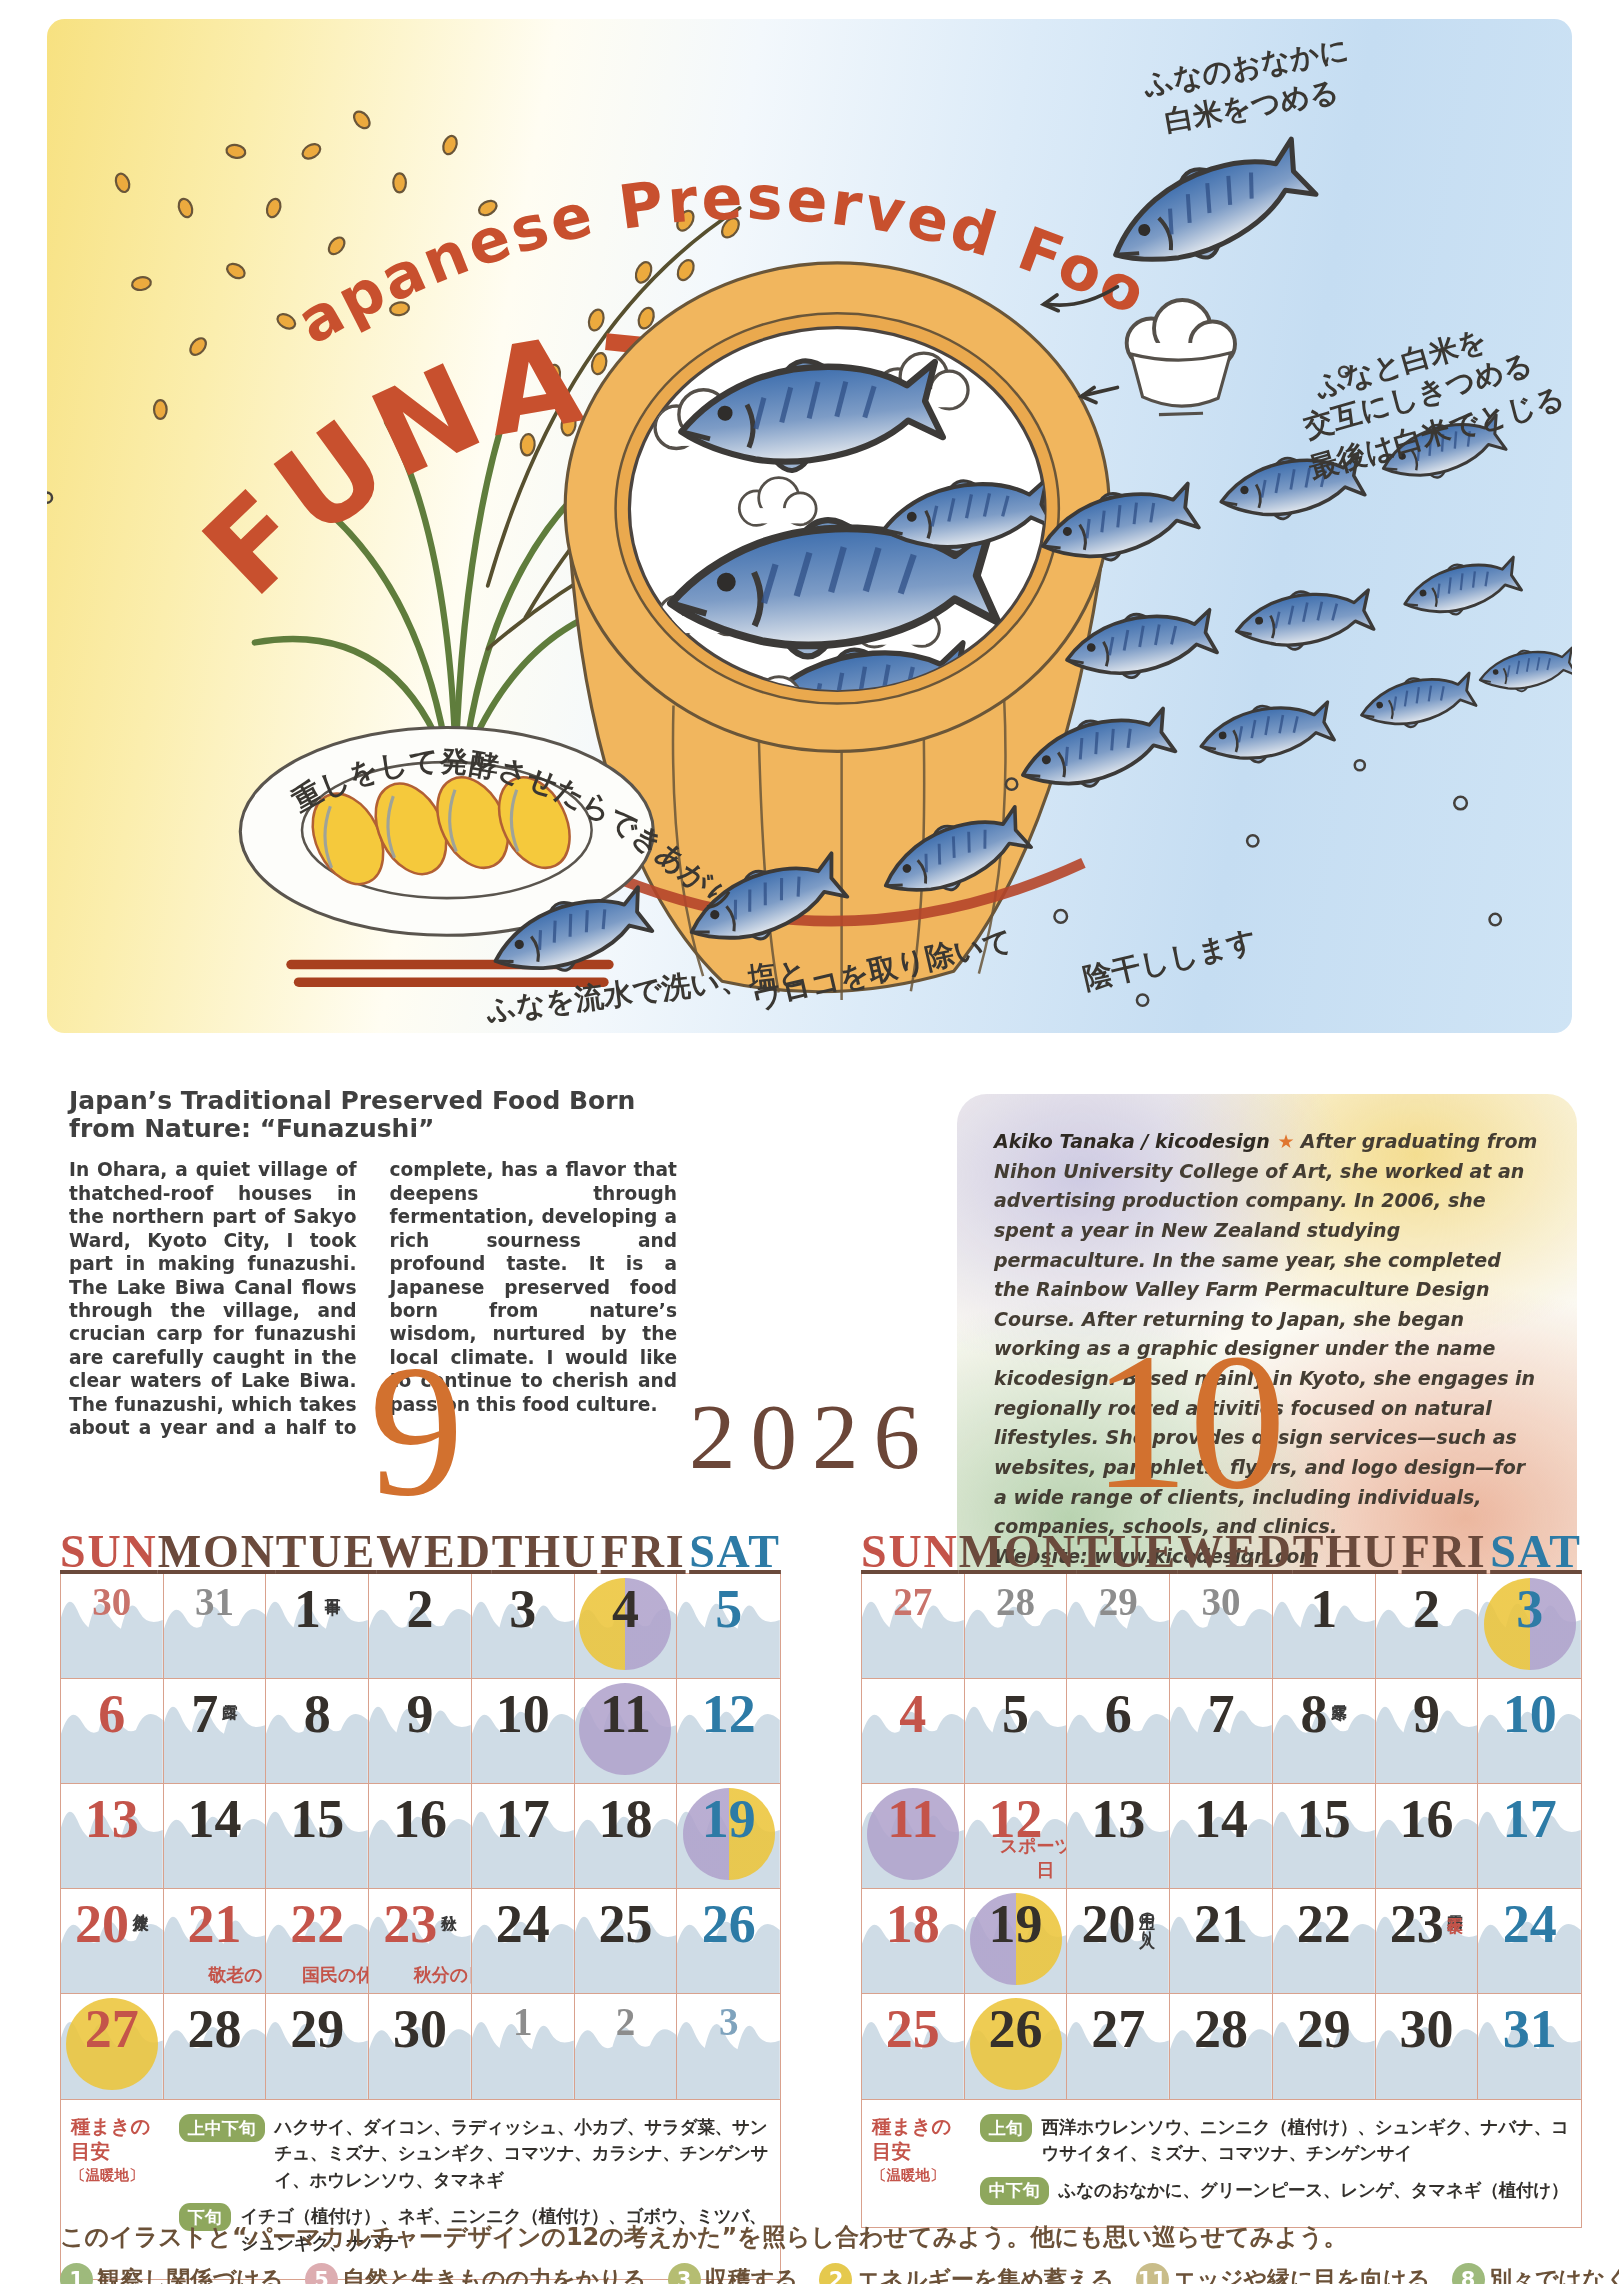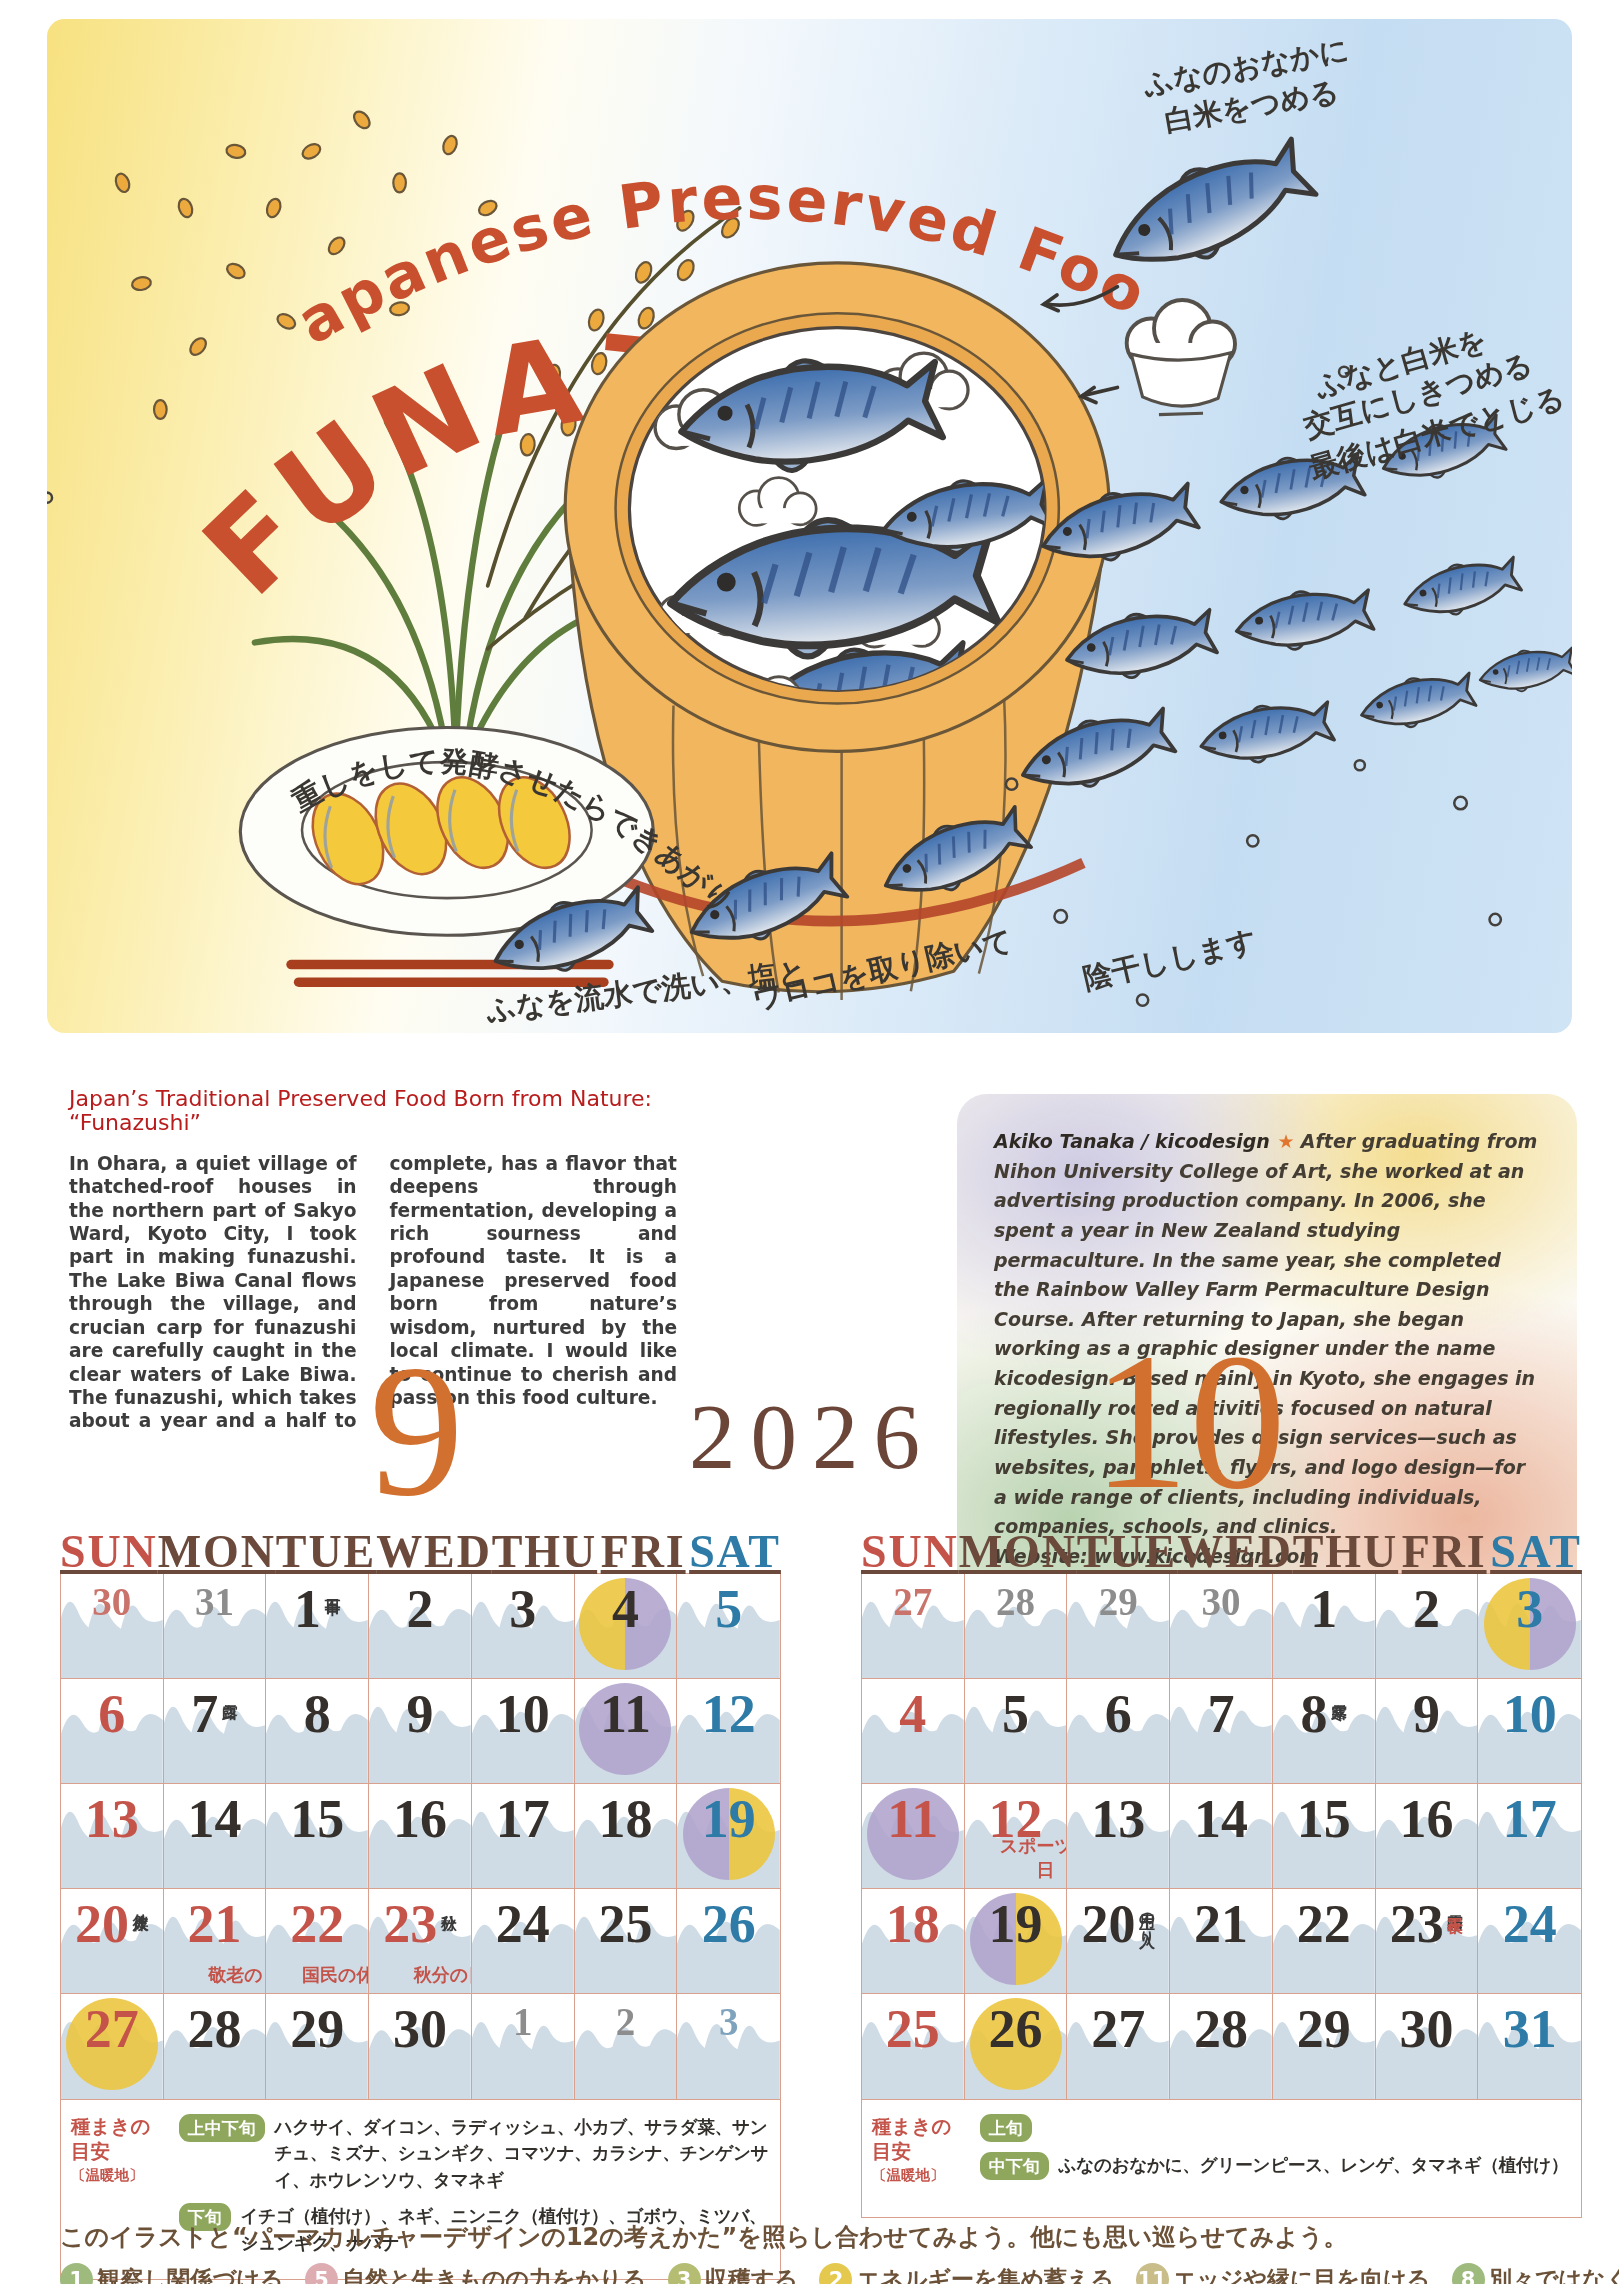--- a/index.html
+++ b/index.html
@@ -12,21 +12,21 @@
     border-radius:17.6px;overflow:hidden;
     background:linear-gradient(100deg,#f7e180 0%,#fbeeae 13%,#fffdf2 30%,#f3f8fc 42%,#dcebf8 58%,#c5ddf2 78%,#cfe4f5 100%);
   }
   #illustration svg{position:absolute;left:0;top:0;}
   .t-arc1{font-family:"DejaVu Sans",sans-serif;font-size:96px;font-weight:800;fill:#c8502e;letter-spacing:5px;}
   .t-arc2{font-family:"DejaVu Sans",sans-serif;font-size:190px;font-weight:800;fill:#c8502e;letter-spacing:8px;}
   .ann{font-family:"DejaVu Sans",sans-serif;font-size:46px;font-weight:600;fill:#3a3732;}
 
   
   #article{position:absolute;left:69px;top:1087px;width:608px;}
-  #article h2{margin:0 0 16.4px 0;font-size:22px;line-height:1.1;color:#b91c1c;font-weight:400;}
+  #article h2{margin:0 0 16.4px 0;font-size:25px;line-height:1.1;color:#404040;font-weight:700;}
   #article .cols{column-count:2;column-gap:33px;font-size:18.6px;line-height:1.26;font-weight:600;color:#3c3c3c;text-align:justify;}
 
   
   #bio{
     position:absolute;left:957px;top:1094px;width:620px;box-sizing:border-box;
     padding:33px 37px 28px 37px;border-radius:30px;
     background:
       radial-gradient(ellipse 62% 55% at 20% 16%, rgba(198,194,224,.85), rgba(198,194,224,0) 70%),
       radial-gradient(ellipse 58% 52% at 74% 12%, rgba(242,214,120,.8), rgba(242,214,120,0) 72%),
       radial-gradient(ellipse 62% 60% at 18% 84%, rgba(168,201,160,.8), rgba(168,201,160,0) 72%),
@@ -951,20 +951,21 @@
             <div class="d-wrap">
               <span class="d-num col-blue">31</span>
             </div>
           </div>
         </div>
       <div class="seed">
         <div class="seed-label"><span>種まきの目安</span><span class="seed-sub">〔温暖地〕</span></div>
         <div class="seed-rows">
           <div class="seed-row">
             <span class="badge">上旬</span>
+            <span class="seed-text">西洋ホウレンソウ、ニンニク（植付け）、シュンギク、ナバナ、コウサイタイ、ミズナ、コマツナ、チンゲンサイ</span>
           </div>
           <div class="seed-row">
             <span class="badge">中下旬</span>
             <span class="seed-text">ふなのおなかに、グリーンピース、レンゲ、タマネギ（植付け）</span>
           </div>
         </div>
       </div>
     </div>
   </section>
 

